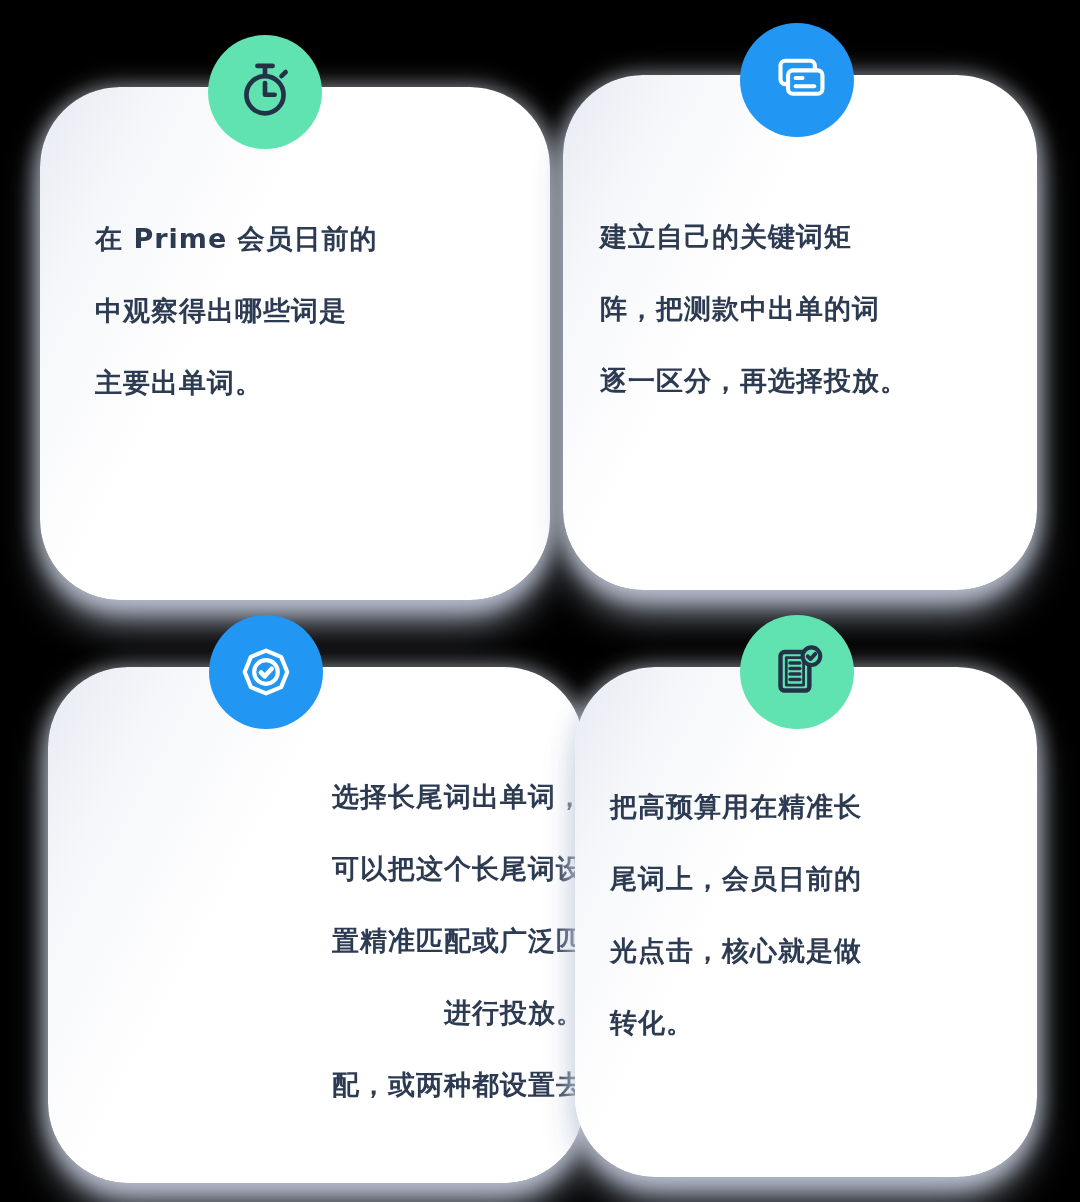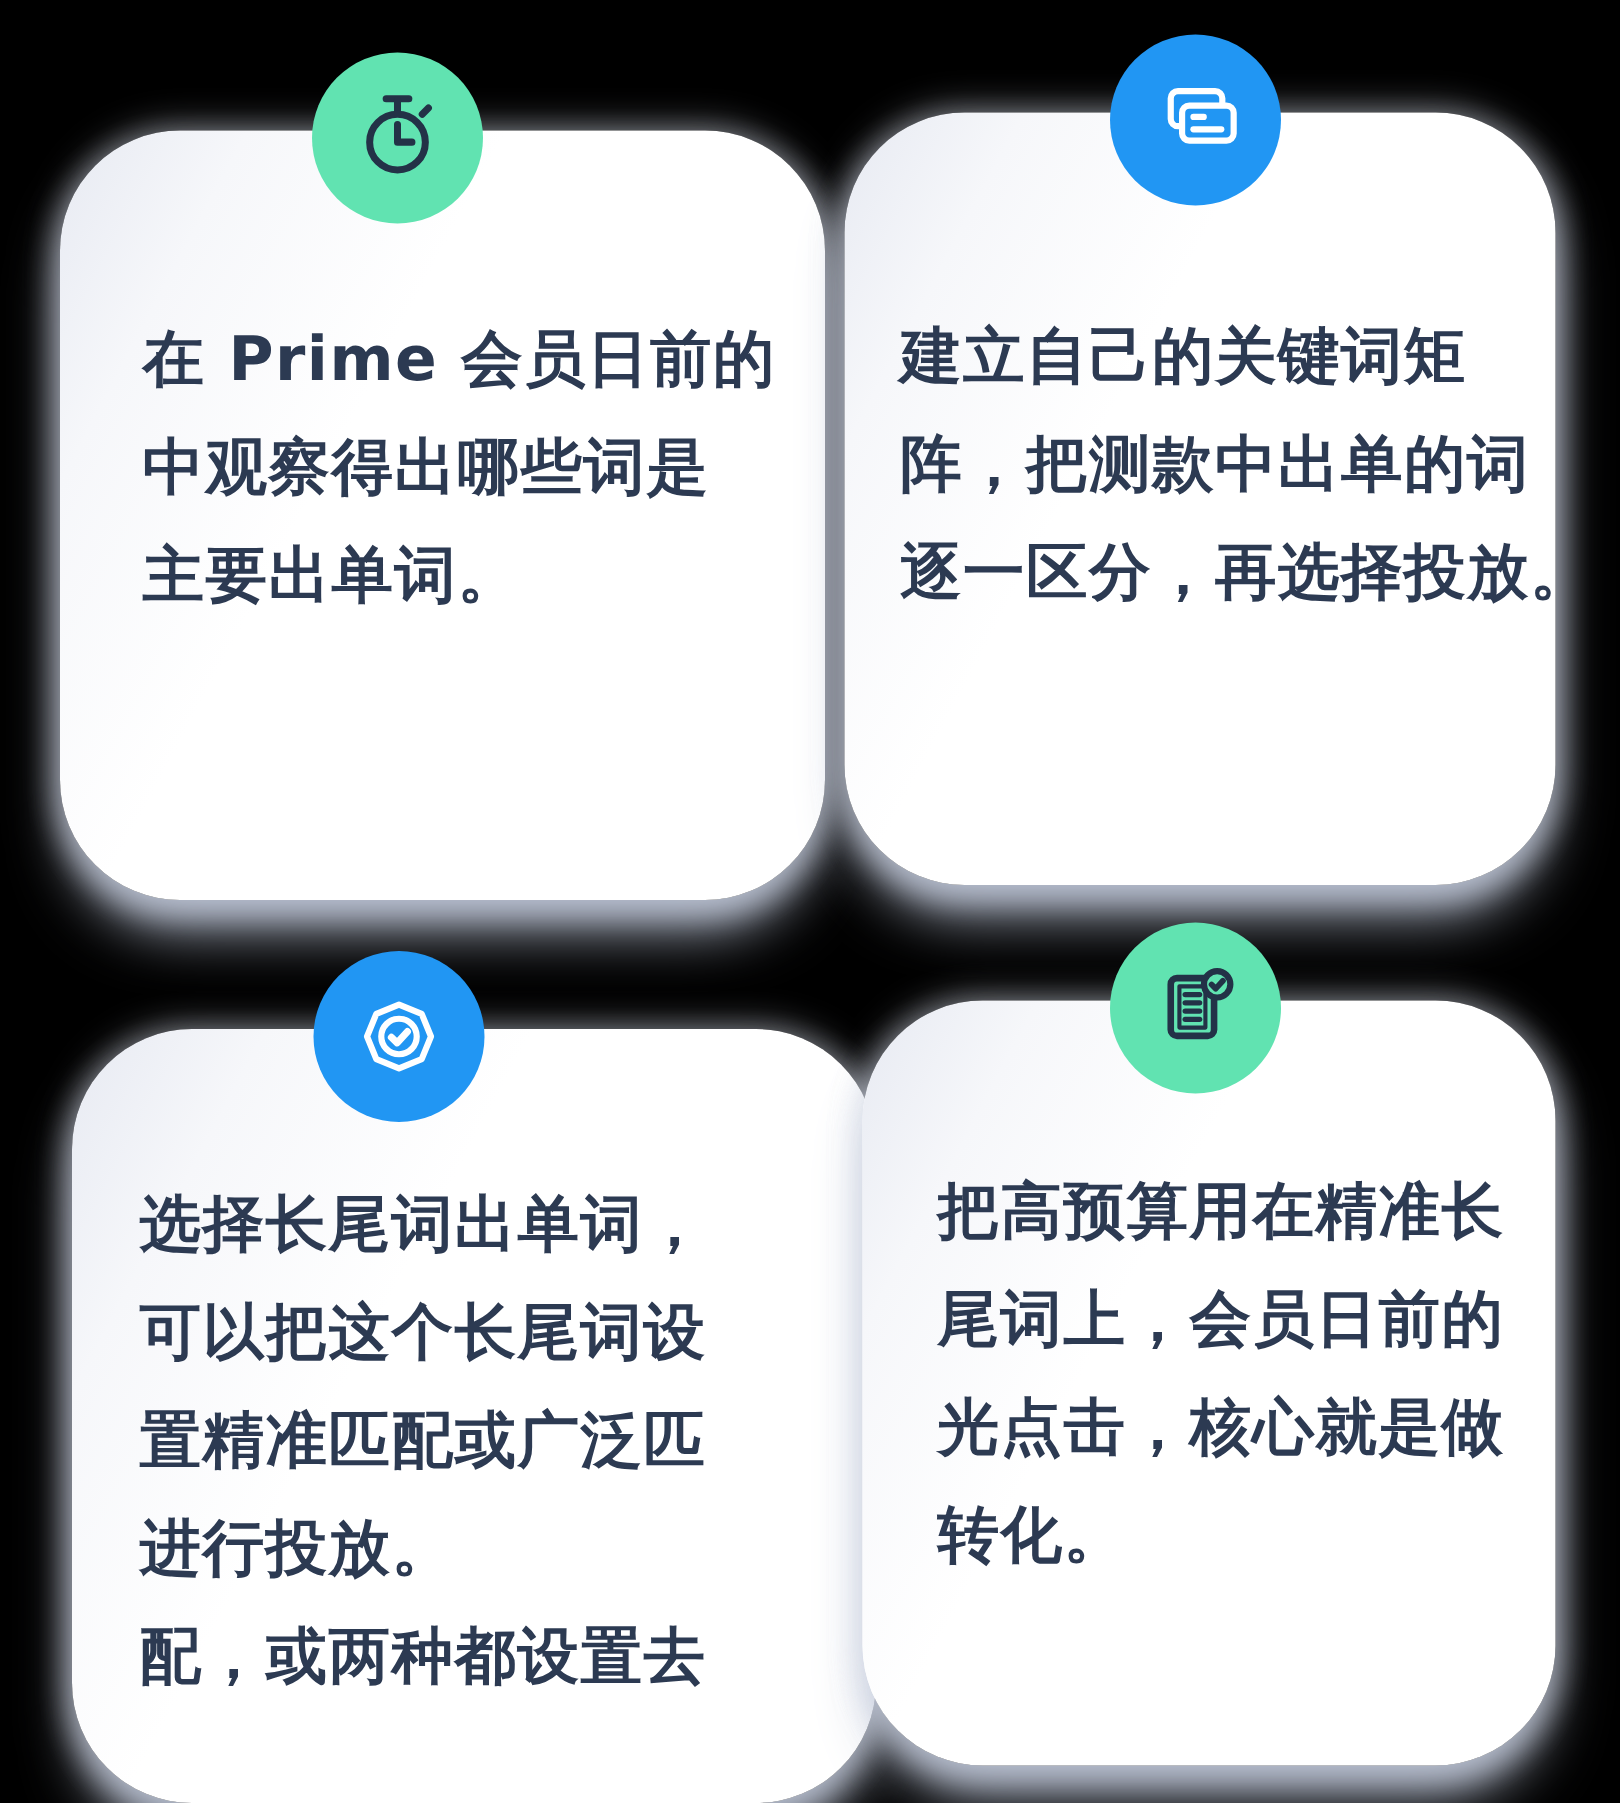--- a/index.html
+++ b/index.html
@@ -21,21 +21,21 @@
     position: absolute;
     background: linear-gradient(118deg, #e7eaf2 0%, #f6f7fa 16%, #ffffff 38%);
     border-radius: 80px;
     box-shadow:
       0 26px 40px -8px rgba(188, 196, 214, 0.95),
       0 8px 20px rgba(205, 212, 226, 0.55),
       0 0 22px 4px rgba(226, 230, 240, 0.40);
   }
   .card-1 { left: 40px;  top: 87px;  width: 510px; height: 513px; }
   .card-2 { left: 563px; top: 75px;  width: 474px; height: 515px; }
-  .card-3 { left: 48px;  top: 686px; width: 536px; height: 516px; }
+  .card-3 { left: 48px;  top: 667px; width: 536px; height: 516px; text-align: right; }
   .card-4 { left: 575px; top: 667px; width: 462px; height: 510px; }
 
   .icon-circle {
     position: absolute;
     top: -52px;
     width: 114px;
     height: 114px;
     border-radius: 50%;
     background: var(--circle-bg, #2196F3);
     display: flex;
@@ -49,31 +49,31 @@
   .card-4 .icon-circle { left: 165px; }
 
   .icon-circle svg {
     width: 66px;
     height: 66px;
     display: block;
   }
 
   .card-text {
     color: #2C3A52;
-    font-size: 41px;
+    font-size: 27px;
     line-height: 72px;
     font-weight: 700;
     letter-spacing: 1px;
   }
   .text-line { white-space: nowrap; }
 
   .card-1 .card-text { margin-top: 116px; padding-left: 55px; }
   .card-2 .card-text { margin-top: 126px; padding-left: 37px; }
   .card-3 .card-text { margin-top: 94px;  padding-left: 45px; }
-  .card-4 .card-text { margin-top: 104px; padding-left: 50px; }
+  .card-4 .card-text { margin-top: 104px; padding-left: 35px; }
 </style>
 </head>
 <body>
 
 <div class="stage">
 
   <div class="card card-1" style="--circle-bg: #61E3B1; --icon-fg: #233247;">
     <div class="icon-circle">
       <span>
         <svg viewBox="0 0 48 48" fill="none" stroke="currentColor" stroke-width="3.4" stroke-linecap="round" stroke-linejoin="round">

